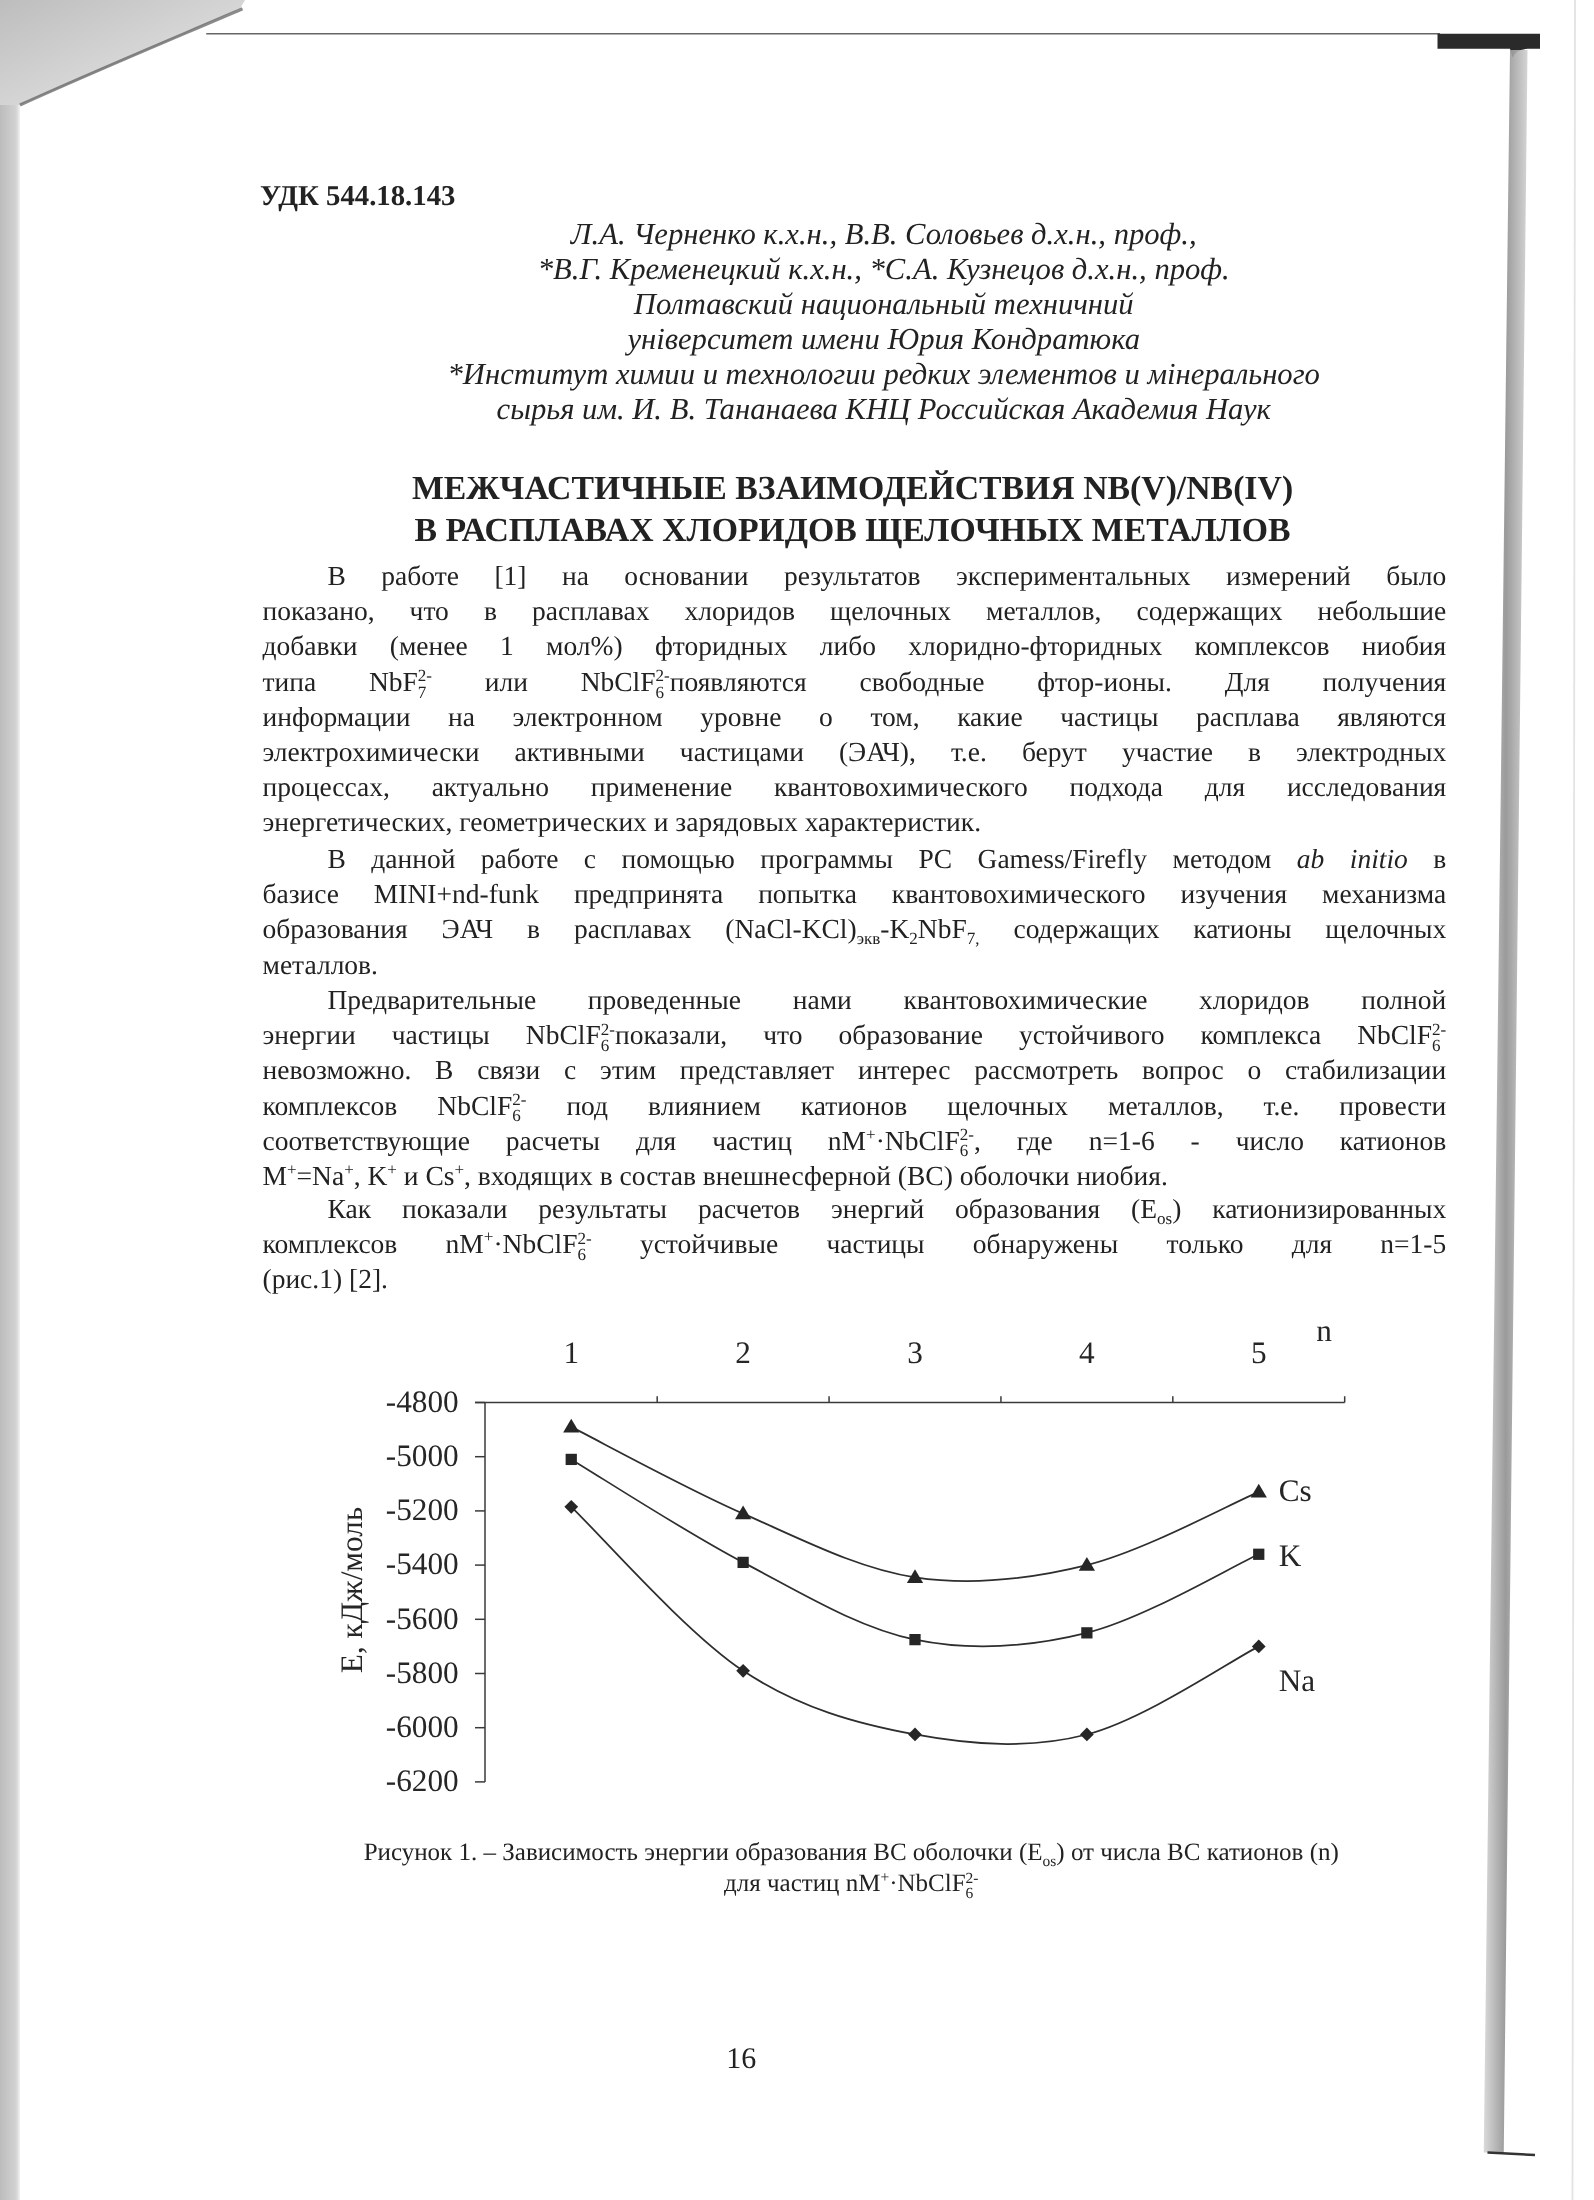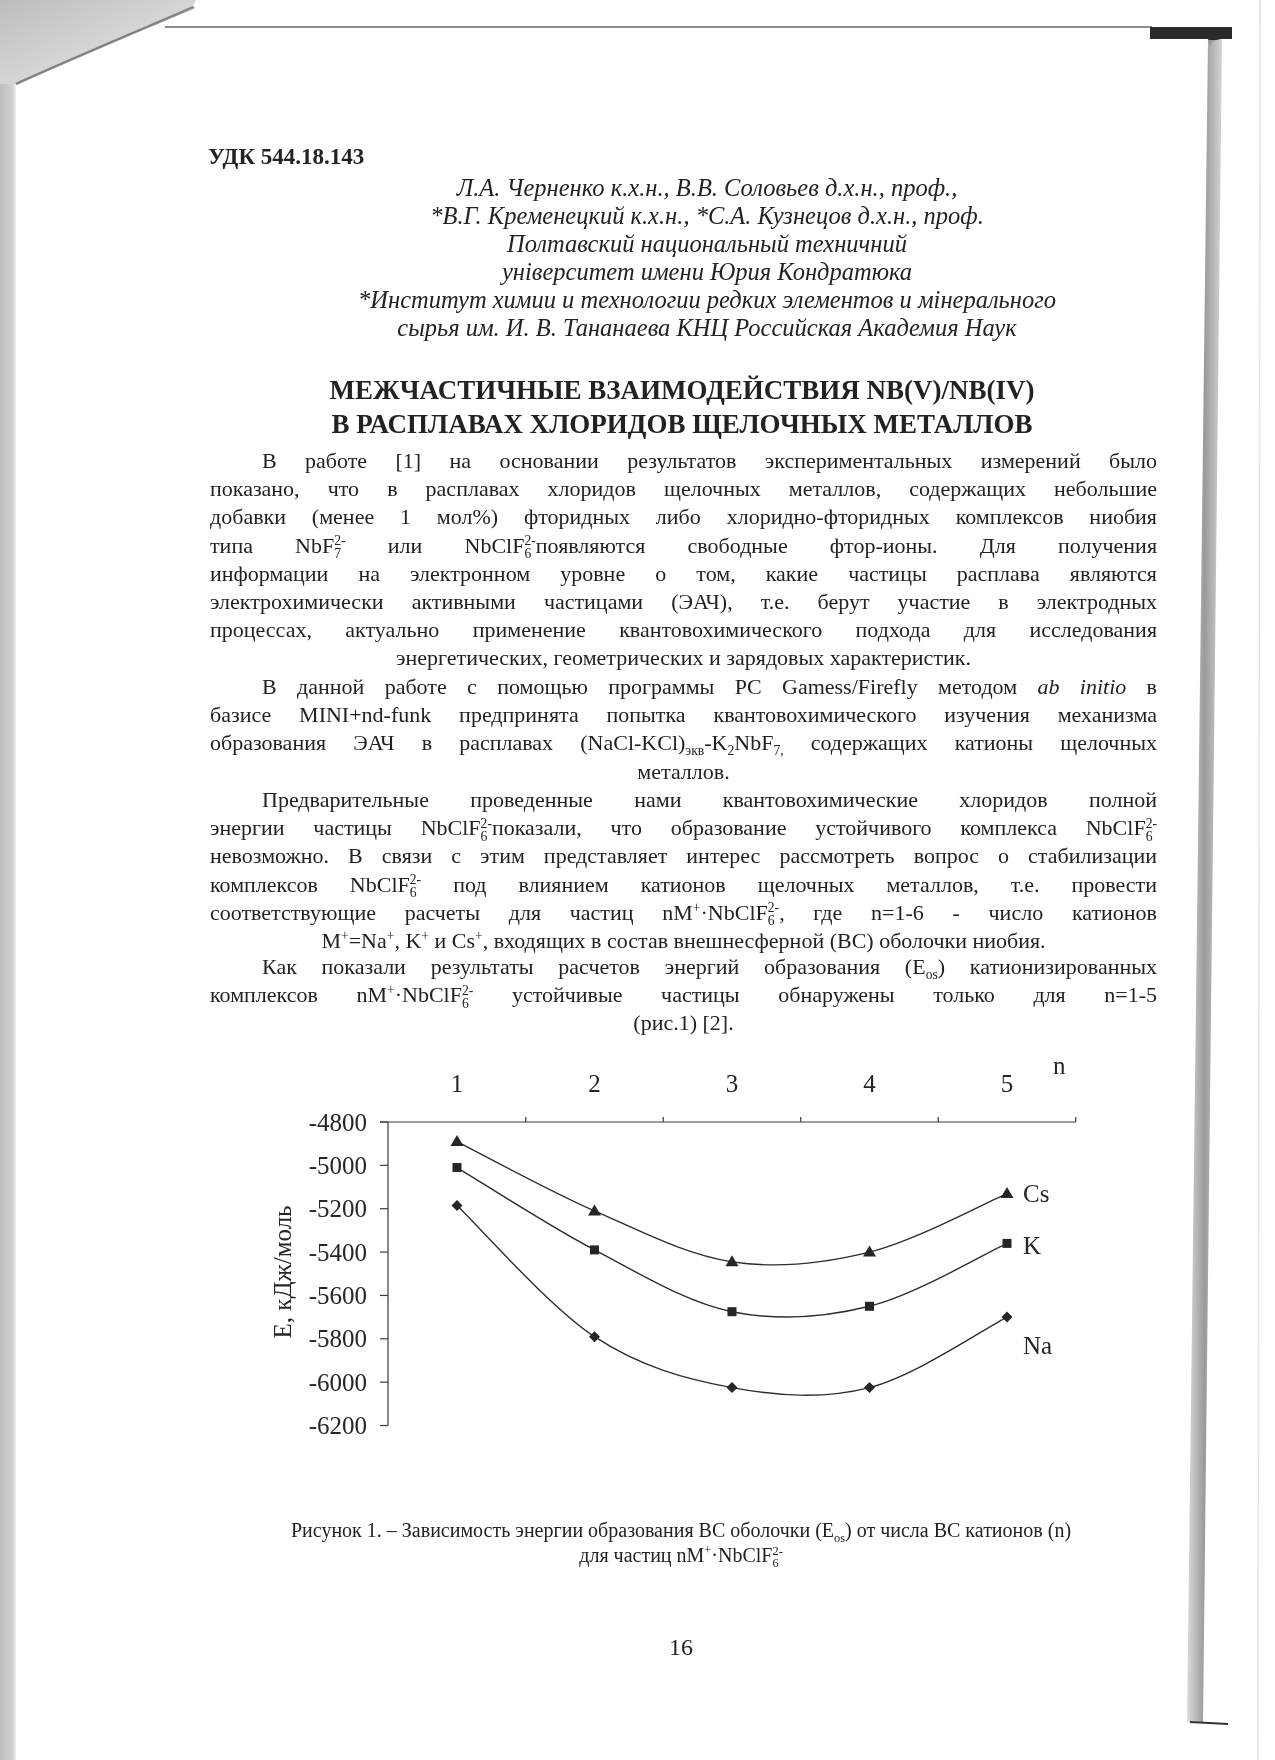--- a/index.html
+++ b/index.html
@@ -13,44 +13,44 @@
 
   .udc { left: 208px; top: 145px; font-size: 23px; font-weight: bold; line-height: 23px; white-space: nowrap; }
 
   .authors { right: 118px; top: 174px; width: 900px; font-style: italic; font-size: 24.5px; text-align: center; }
   .authors .ln { height: 28px; line-height: 28px; white-space: nowrap; }
 
   .title { left: 200px; top: 374px; width: 964px; font-weight: bold; font-size: 27px; text-align: center; }
   .title .ln { height: 33.5px; line-height: 33.5px; white-space: nowrap; }
 
   .para { left: 210px; width: 947px; font-size: 22px; }
-  .para .ln { height: 28.2px; line-height: 28.2px; text-align: center; }
+  .para .ln { height: 28.2px; line-height: 28.2px; text-align: left; }
   .para .ln.j { text-align: justify; text-align-last: justify; }
   .para .ln.ind { padding-left: 52px; }
 
   sup, sub { font-size: 0.62em; line-height: 0; }
   sup { vertical-align: super; }
   sub { vertical-align: sub; }
   .ss { display: inline-block; font-size: 0.62em; line-height: 0.95; vertical-align: -0.4em; text-align: left; text-align-last: left; }
   .ss > span { display: block; }
   em { font-style: italic; }
 
   .chart { left: 250px; top: 1040px; width: 860px; height: 420px; }
   .chart svg { width: 860px; height: 420px; overflow: visible; }
   .ax { stroke: #3a3a3a; stroke-width: 1.2; fill: none; }
   .series { fill: none; stroke: #2e2e2e; stroke-width: 1.4; }
   .mk { fill: #262626; }
   .tl { font-family: "Liberation Serif", "DejaVu Serif", serif; font-size: 25px; fill: #262626; dominant-baseline: central; }
   .ye { text-anchor: end; }
   .xm { text-anchor: middle; }
 
-  .caption { left: 200px; top: 1470px; width: 962px; font-size: 20px; text-align: center; margin-top: 48px; }
+  .caption { left: 200px; top: 1470px; width: 962px; font-size: 20px; text-align: center; }
   .caption .ln { height: 25px; line-height: 25px; white-space: nowrap; }
 
-  .pagenum { left: 581px; top: 1635px; width: 200px; text-align: center; font-size: 24px; line-height: 24px; }
+  .pagenum { left: 581px; top: 1635px; width: 200px; font-size: 24px; line-height: 24px; }
 </style>
 </head>
 <body>
 
 <svg class="scan" viewBox="0 0 1275 1760">
   <defs>
     <linearGradient id="wedgeGrad" x1="0" y1="0" x2="1" y2="1">
       <stop offset="0" stop-color="#bdbdbd"></stop>
       <stop offset="0.6" stop-color="#d9d9d9"></stop>
       <stop offset="1" stop-color="#9a9a9a"></stop>

